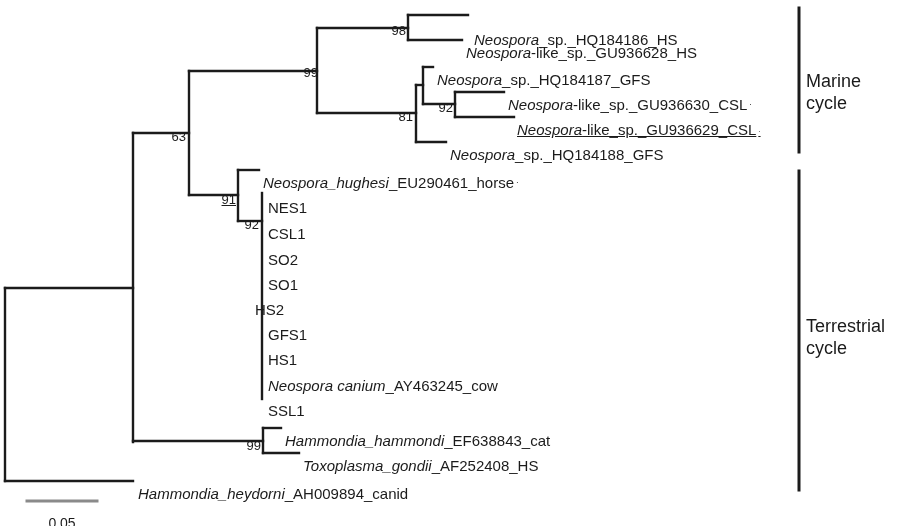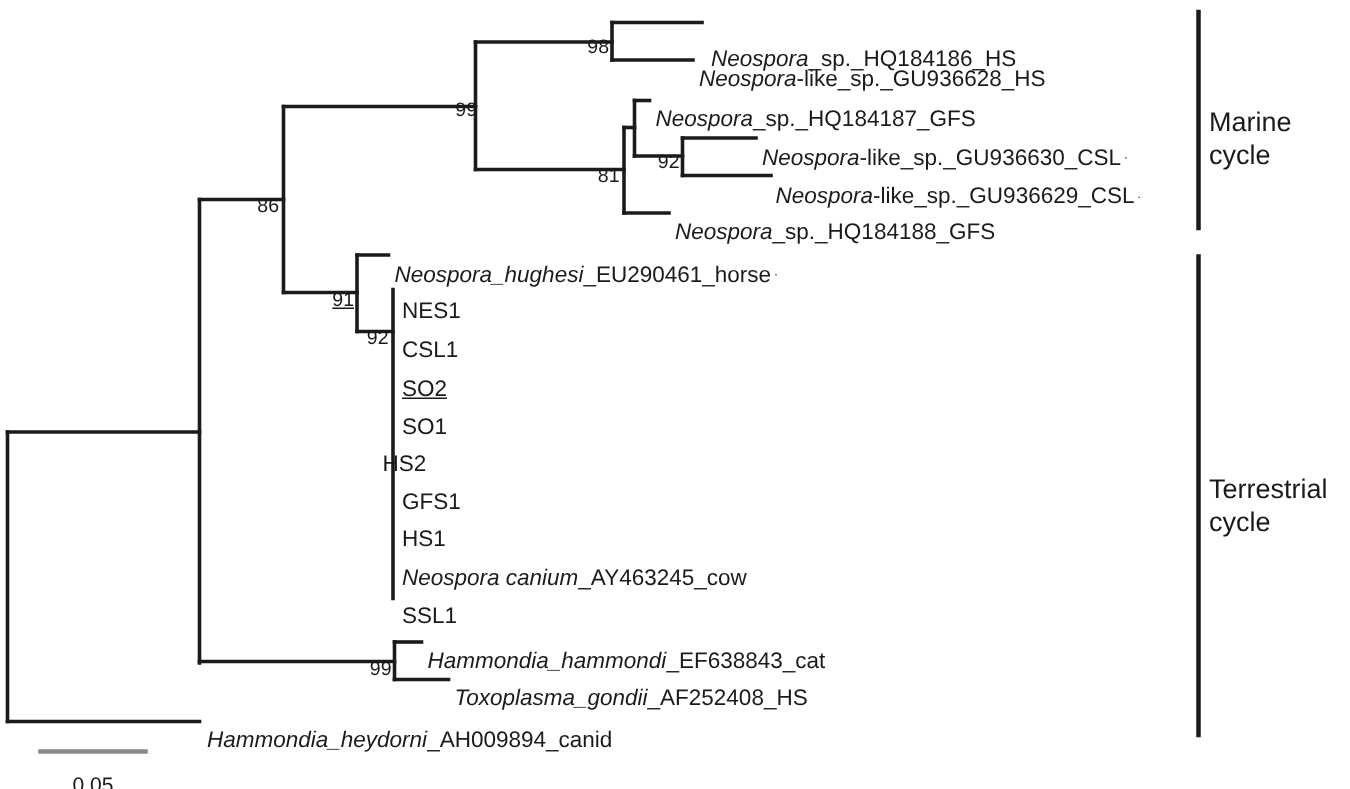--- a/index.html
+++ b/index.html
@@ -69,37 +69,37 @@
       <line x1="27" y1="501" x2="97" y2="501" stroke="#8a8a8a" stroke-width="3" stroke-linecap="square"></line>
     </svg>
   <div id="labels">
       <div class="lbl clade-label" style="left: 806px; top: 57px;">Marine cycle</div>
       <div class="lbl clade-label" style="left: 806px; top: 302px;">Terrestrial cycle</div>
       <div class="lbl scale-label" style="left: 27px; top: 503px;">0.05</div>
       <div class="lbl tip" style="left: 474px; top: 17px;"><span class="it">Neospora</span><span class="rm">_sp._HQ184186_HS</span></div>
       <div class="lbl tip" style="left: 466px; top: 30px;"><span class="it">Neospora</span><span class="rm">-like_sp._GU936628_HS</span></div>
       <div class="lbl tip" style="left: 437px; top: 57px;"><span class="it">Neospora</span><span class="rm">_sp._HQ184187_GFS</span></div>
       <div class="lbl tip" style="left: 508px; top: 82px;"><span class="it">Neospora</span><span class="rm">-like_sp._GU936630_CSL</span><span class="mark">·</span></div>
-      <div class="lbl tip" style="left: 517px; top: 107px;"><span class="it">Neospora</span><span class="rm">-like_sp._GU936629_CSL</span><span class="mark">.</span></div>
+      <div class="lbl tip" style="left: 517px; top: 107px; text-decoration: underline;"><span class="it">Neospora</span><span class="rm">-like_sp._GU936629_CSL</span><span class="mark">.</span></div>
       <div class="lbl tip" style="left: 450px; top: 132px;"><span class="it">Neospora</span><span class="rm">_sp._HQ184188_GFS</span></div>
       <div class="lbl tip" style="left: 263px; top: 160px;"><span class="it">Neospora_hughesi</span><span class="rm">_EU290461_horse</span><span class="mark">·</span></div>
       <div class="lbl tip" style="left: 268px; top: 185px;"><span class="rm">NES1</span></div>
       <div class="lbl tip" style="left: 268px; top: 211px; text-align: center;"><span class="rm">CSL1</span></div>
-      <div class="lbl tip" style="left: 268px; top: 237px; text-decoration: underline;"><span class="rm">SO2</span></div>
+      <div class="lbl tip" style="left: 268px; top: 237px;"><span class="rm">SO2</span></div>
       <div class="lbl tip" style="left: 268px; top: 262px;"><span class="rm">SO1</span></div>
       <div class="lbl tip" style="left: 255px; top: 287px;"><span class="rm">HS2</span></div>
       <div class="lbl tip" style="left: 268px; top: 312px;"><span class="rm">GFS1</span></div>
       <div class="lbl tip" style="left: 268px; top: 337px;"><span class="rm">HS1</span></div>
       <div class="lbl tip" style="left: 268px; top: 363px;"><span class="it">Neospora canium</span><span class="rm">_AY463245_cow</span></div>
       <div class="lbl tip" style="left: 268px; top: 388px;"><span class="rm">SSL1</span></div>
       <div class="lbl tip" style="left: 285px; top: 418px;"><span class="it">Hammondia_hammondi</span><span class="rm">_EF638843_cat</span></div>
       <div class="lbl tip" style="left: 303px; top: 443px;"><span class="it">Toxoplasma_gondii</span><span class="rm">_AF252408_HS</span></div>
       <div class="lbl tip" style="left: 138px; top: 471px;"><span class="it">Hammondia_heydorni</span><span class="rm">_AH009894_canid</span></div>
       <div class="lbl bs" style="left: 382px; top: 11px;">98</div>
       <div class="lbl bs" style="left: 294px; top: 53px;">99</div>
       <div class="lbl bs" style="left: 389px; top: 97px;">81</div>
       <div class="lbl bs" style="left: 429px; top: 88px;">92</div>
-      <div class="lbl bs" style="left: 162px; top: 117px;">86</div>
+      <div class="lbl bs" style="left: 162px; top: 117px;">63</div>
       <div class="lbl bs" style="left: 212px; top: 180px; text-decoration: underline;">91</div>
       <div class="lbl bs" style="left: 235px; top: 205px;">92</div>
       <div class="lbl bs" style="left: 237px; top: 426px;">99</div>
     </div>
 </div>
 
 </body></html>

